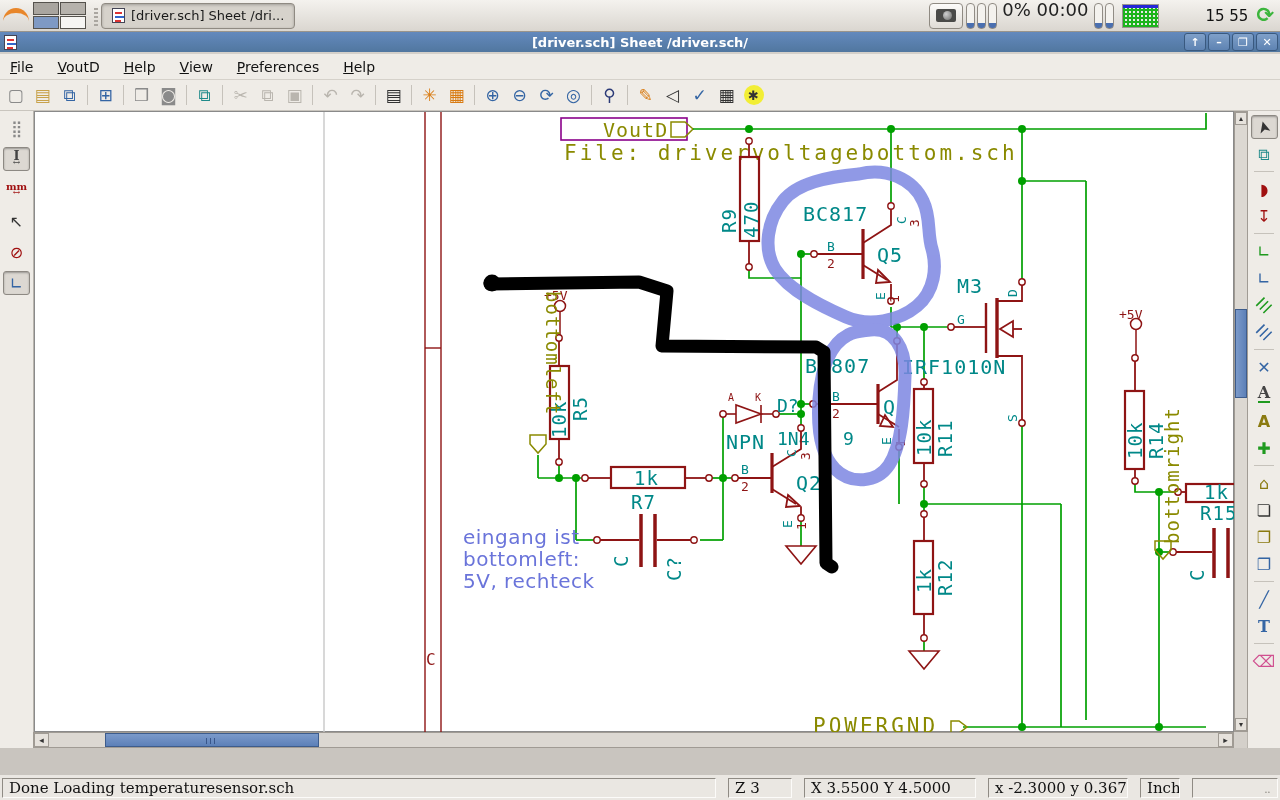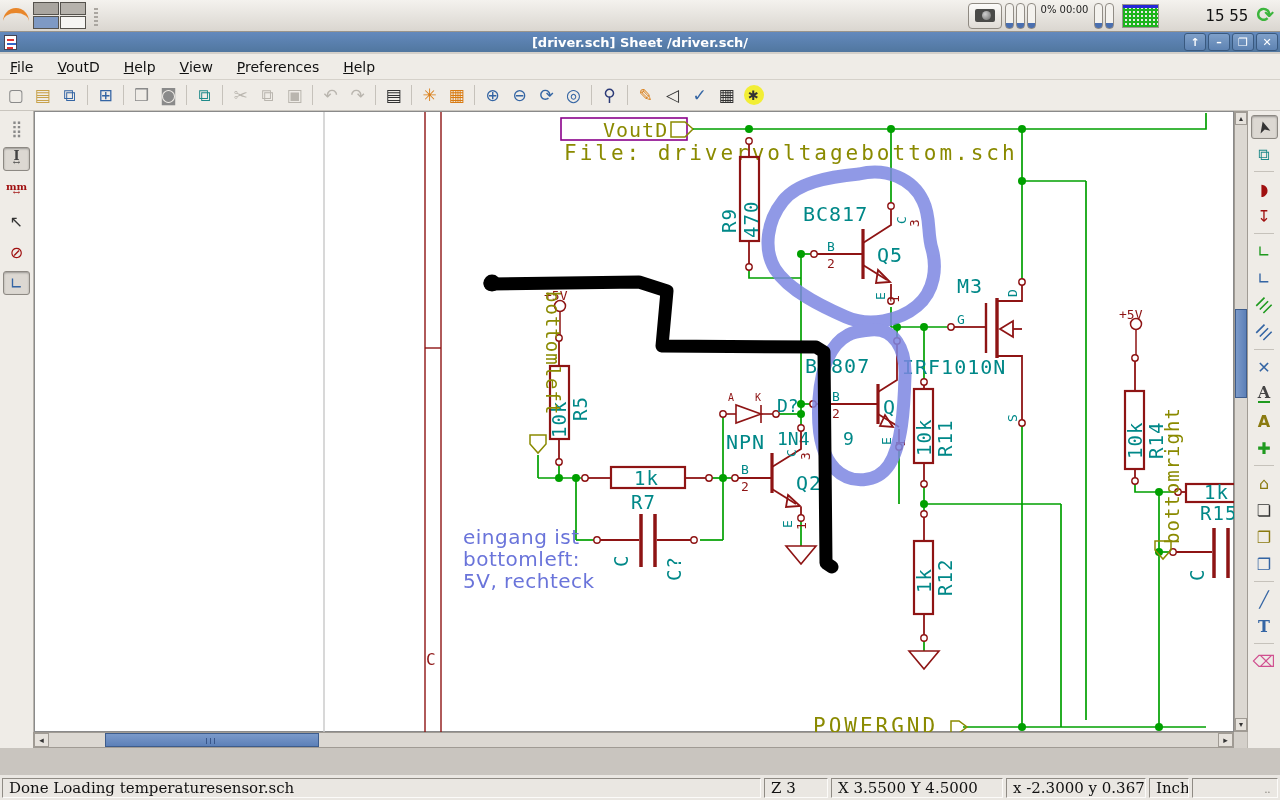--- a/index.html
+++ b/index.html
@@ -31,21 +31,21 @@
     linear-gradient(#d33 0 0) 2px 11px/6px 2px no-repeat,#fff;
     border:1px solid #445;}
   .task-spacer{flex:1;}
   .cambtn{width:34px;height:26px;border:1px solid #8f8a82;border-radius:4px;
     background:linear-gradient(#fcfbf9,#e0dcd6);display:flex;align-items:center;justify-content:center;margin-right:3px;}
   .camico{width:20px;height:13px;background:#4a4a48;border-radius:2px;position:relative;}
   .camico:after{content:"";position:absolute;left:7px;top:2px;width:9px;height:9px;border-radius:50%;
     background:radial-gradient(circle at 35% 35%,#cfcfcf,#6a6a68);}
   .vslider{width:9px;height:26px;border:1px solid #918c85;border-radius:4px;margin-right:2px;
     background:linear-gradient(#f4f2ee 0 78%,#4a6fb0 78% 100%);}
-  .meter-label{font-size:10px;color:#222;margin:0 6px 12px 3px;white-space:nowrap;}
+  .meter-label{font-size:18px;color:#222;margin:0 6px 12px 3px;white-space:nowrap;}
   .ledgrid{width:37px;height:24px;margin:0 6px;border:1px solid #9a968f;background-color:#e9e9e9;
     background-image:linear-gradient(#2525d8 0 3px,transparent 3px),
       repeating-linear-gradient(0deg,#1cb41c 0 2px,transparent 2px 4px),
       repeating-linear-gradient(90deg,#1cb41c 0 2px,transparent 2px 4px);}
   .clock{font-size:15px;color:#111;margin:0 8px 0 40px;white-space:nowrap;}
   .logout{color:#3cb53c;font-size:21px;font-weight:bold;margin-right:6px;line-height:1;}
 
   
   .titlebar{position:absolute;left:0;top:32px;width:1280px;height:20px;
     background:linear-gradient(#6389bd,#51779f);display:flex;align-items:center;
@@ -111,21 +111,21 @@
   .vscroll{position:absolute;left:1234px;top:111px;width:14px;height:621px;background:#dcd8d2;
     border:1px solid #a09b94;}
   .vthumb{position:absolute;left:0;top:197px;width:12px;height:89px;
     background-image:linear-gradient(90deg,#7b9aca,#5c80b8);border:1px solid #3d5c8c;}
   .varrow{position:absolute;left:0;width:12px;height:13px;background:#e6e2dc;border:1px solid #a09b94;
     font-size:8px;color:#333;display:flex;align-items:center;justify-content:center;}
 
   
   .lowgap{position:absolute;left:0;top:748px;width:1280px;height:27px;background:#c9c5bf;}
   .statusbar{position:absolute;left:0;top:775px;width:1280px;height:25px;background:#eae7e2;
-    display:flex;align-items:center;padding:2px 2px;gap:3px;
+    display:flex;align-items:center;padding:2px 2px;gap:12px;
     font-family:"DejaVu Serif","Liberation Serif",serif;font-size:15px;color:#111;justify-content:space-between;}
   .spanel{height:20px;border:1px solid;border-color:#8f8b84 #fcfbf9 #fcfbf9 #8f8b84;
     padding:0 6px;display:flex;align-items:center;white-space:nowrap;overflow:hidden;}
   .sp-msg{flex:1;}
   .sp-grip{width:86px;justify-content:flex-end;color:#9a968f;font-size:10px;}
 
   
   text{font-family:"DejaVu Sans Mono","Liberation Mono",monospace;}
   .tf{fill:#008888;}
   .tol{fill:#8a8a00;}
@@ -142,20 +142,24 @@
 
 <div class="taskbar">
   <div class="swoosh"></div>
   <div class="pager">
     <div class="pg-a"></div>
     <div class="pg-b"></div>
     <div class="pg-c"></div>
     <div class="pg-d"></div>
   </div>
   <div class="task-handle"></div>
+  <div class="taskbtn active">
+    <span class="doc-ico"></span>
+    <span>[driver.sch]  Sheet /dri...</span>
+  </div>
   <div class="task-spacer"></div>
   <div class="cambtn">
     <span class="camico"></span>
   </div>
   <div class="vslider"></div>
   <div class="vslider"></div>
   <div class="vslider"></div>
   <span class="meter-label">0% 00:00</span>
   <div class="vslider"></div>
   <div class="vslider"></div>

